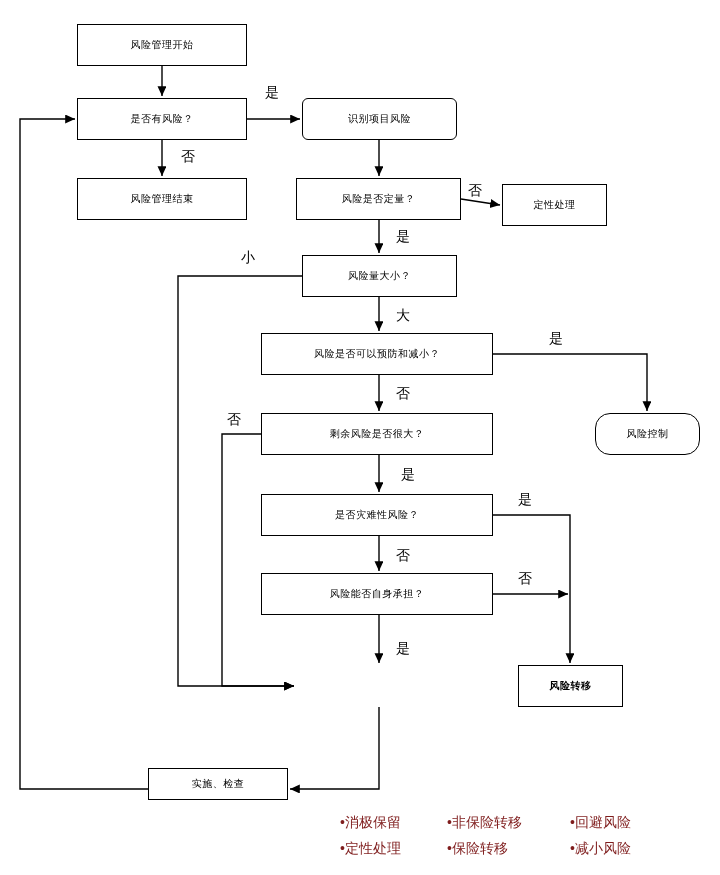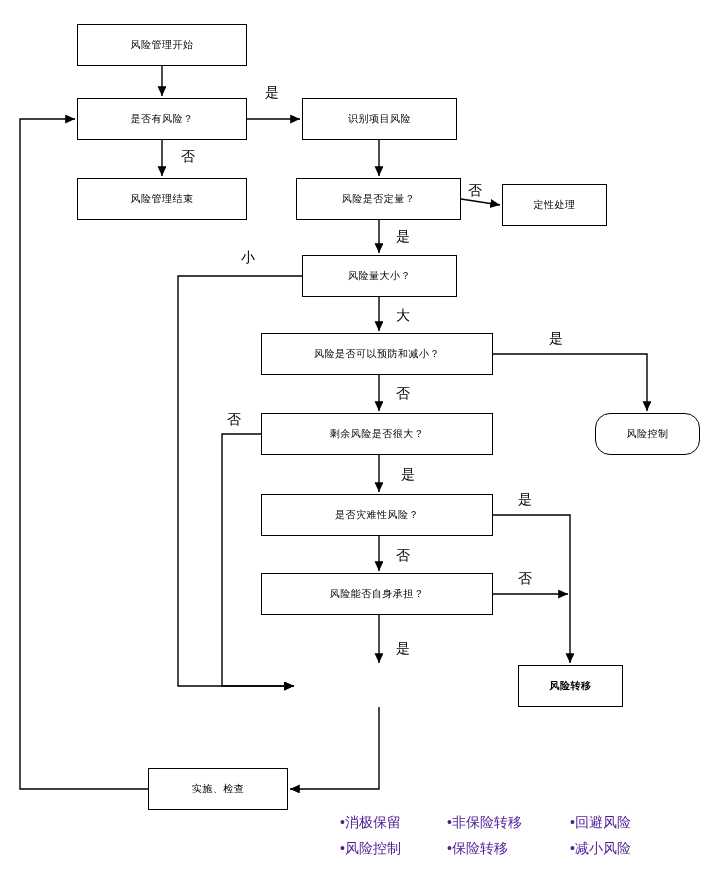--- a/index.html
+++ b/index.html
@@ -32,21 +32,21 @@
   }
   .edge-label {
     position: absolute;
     font-size: 14px;
     color: #000000;
     white-space: nowrap;
   }
   .legend-item {
     position: absolute;
     font-size: 14px;
-    color: #4c1d95;
+    color: #7f1d1d;
     white-space: nowrap;
   }
   svg.wires {
     position: absolute;
     left: 0;
     top: 0;
     width: 720px;
     height: 875px;
     pointer-events: none;
   }
@@ -104,21 +104,21 @@
 
   <div class="node" style="left:77px;top:24px;width:170px;height:42px;">
       <span>风险管理开始</span>
     </div>
   <div class="node" style="left:77px;top:98px;width:170px;height:42px;">
       <span>是否有风险？</span>
     </div>
   <div class="node" style="left:77px;top:178px;width:170px;height:42px;">
       <span>风险管理结束</span>
     </div>
-  <div class="node" style="left:302px;top:98px;width:155px;height:42px;">
+  <div class="node" style="left:302px;top:98px;width:155px;height:42px;border-radius:6px;">
       <span>识别项目风险</span>
     </div>
   <div class="node" style="left:296px;top:178px;width:165px;height:42px;">
       <span>风险是否定量？</span>
     </div>
   <div class="node" style="left:502px;top:184px;width:105px;height:42px;text-align:center;">
       <span>定性处理</span>
     </div>
   <div class="node" style="left:302px;top:255px;width:155px;height:42px;">
       <span>风险量大小？</span>
@@ -134,21 +134,21 @@
     </div>
   <div class="node" style="left:261px;top:573px;width:232px;height:42px;">
       <span>风险能否自身承担？</span>
     </div>
   <div class="node" style="left:595px;top:413px;width:105px;height:42px;border-radius:15px;">
       <span>风险控制</span>
     </div>
   <div class="node" style="left:518px;top:665px;width:105px;height:42px;font-weight:bold;">
       <span>风险转移</span>
     </div>
-  <div class="node" style="left:148px;top:768px;width:140px;height:42px;">
+  <div class="node" style="left:148px;top:768px;width:140px;height:32px;">
       <span>实施、检查</span>
     </div>
 
   <div class="edge-label" style="left:265px;top:84px;">是</div>
   <div class="edge-label" style="left:181px;top:148px;">否</div>
   <div class="edge-label" style="left:468px;top:182px;">否</div>
   <div class="edge-label" style="left:396px;top:228px;">是</div>
   <div class="edge-label" style="left:241px;top:249px;">小</div>
   <div class="edge-label" style="left:396px;top:307px;">大</div>
   <div class="edge-label" style="left:549px;top:330px;">是</div>
@@ -156,17 +156,17 @@
   <div class="edge-label" style="left:227px;top:411px;">否</div>
   <div class="edge-label" style="left:401px;top:466px;">是</div>
   <div class="edge-label" style="left:518px;top:491px;">是</div>
   <div class="edge-label" style="left:396px;top:547px;">否</div>
   <div class="edge-label" style="left:518px;top:570px;">否</div>
   <div class="edge-label" style="left:396px;top:640px;">是</div>
 
   <div class="legend-item" style="left:340px;top:814px;">•消极保留</div>
   <div class="legend-item" style="left:447px;top:814px;">•非保险转移</div>
   <div class="legend-item" style="left:570px;top:814px;">•回避风险</div>
-  <div class="legend-item" style="left:340px;top:840px;">•风险控制</div>
+  <div class="legend-item" style="left:340px;top:840px;">•定性处理</div>
   <div class="legend-item" style="left:447px;top:840px;">•保险转移</div>
   <div class="legend-item" style="left:570px;top:840px;">•减小风险</div>
 
 </div>
 
 </body></html>

